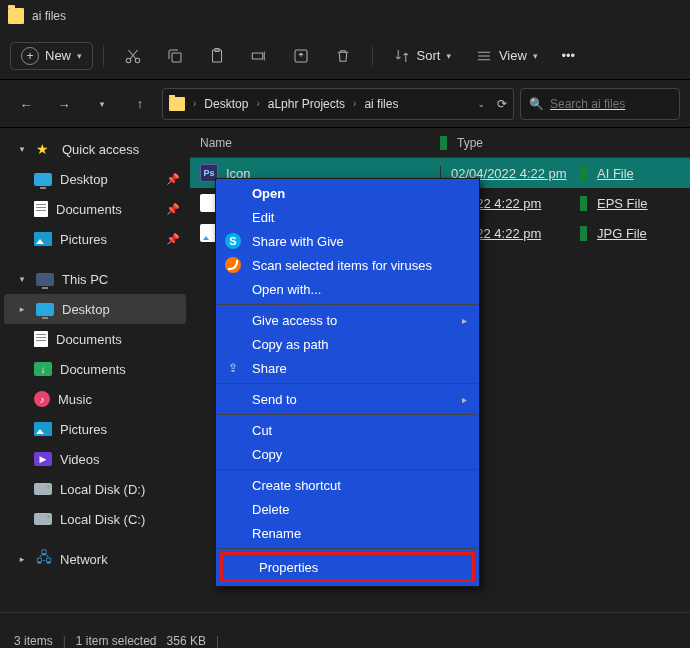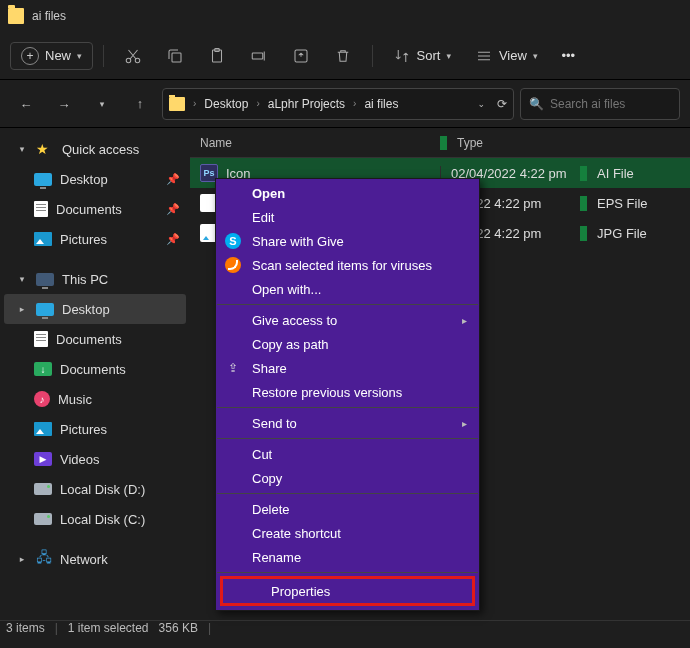--- a/index.html
+++ b/index.html
@@ -60,43 +60,43 @@
 .ic-net { width:16px;height:16px;display:flex;align-items:center;justify-content:center;color:#3c9ad6;font-size:14px;}
 
 
 .content { flex: 1; display: flex; flex-direction: column; }
 .colhead { display: flex; height: 30px; align-items: center; border-bottom: 1px solid #333; font-size: 12px; color: #bbb; }
 .colhead div { padding: 0 10px; }
 .c-name { width: 250px; }
 .c-date { width: 140px; border-left: 1px solid #2c2c2c; }
 .c-type { width: 100px; border-left: 7px solid #15803d; }
 .row { display: flex; height: 30px; align-items: center; font-size: 13px; color: #ddd; }
-.row.sel { background: #14532d; }
+.row.sel { background: #0f766e; }
 .row .c-name { display: flex; align-items: center; gap: 8px; padding-left: 10px; }
-.row .c-date, .row .c-type { padding-left: 10px; }
+.row .c-date, .row .c-type { padding-left: 10px; text-decoration: underline; }
 .ficon { width: 18px; height: 18px; display: inline-flex; align-items: center; justify-content: center; font-size: 9px; font-weight: bold; border-radius: 2px; }
 .fic-ps { background: #2d2e5f; color: #8fd4ff; border:1px solid #5a5aa8;}
 .fic-eps { background: #fff; color: #333; }
 .fic-jpg { background: #fff; color: #333; position:relative;}
 .fic-jpg::after{content:"";position:absolute;bottom:2px;left:3px;width:0;height:0;border-left:3px solid transparent;border-right:3px solid transparent;border-bottom:4px solid #2aa7e0;}
 
 
-.ctxmenu { position: absolute; left: 215px; top: 178px; width: 265px; background: #4c1d95; border: 1px solid #1a1a1a; box-shadow: 3px 3px 8px rgba(0,0,0,.6); z-index: 50; font-size: 13px; padding: 2px 0; }
+.ctxmenu { position: absolute; left: 215px; top: 178px; width: 265px; background: #1d4ed8; border: 1px solid #1a1a1a; box-shadow: 3px 3px 8px rgba(0,0,0,.6); z-index: 50; font-size: 13px; padding: 2px 0; }
 .citem { display: flex; align-items: center; height: 24px; padding: 0 12px 0 8px; gap: 10px; cursor: pointer; }
 .citem .ci-ic { width: 18px; display: flex; justify-content: center; font-size: 12px; color: #ddd; }
 .citem .arrow { margin-left: auto; font-size: 10px; color: #bbb; }
 .csep { height: 1px; background: #444; margin: 3px 1px; }
 .citem.bold span { font-weight: 600; }
-.highlight-box { border: 3px solid #e11919; margin: 2px 4px; padding-left: 12px; }
+.highlight-box { border: 3px solid #e11919; margin: 2px 4px; }
 .skype { width:16px;height:16px;border-radius:50%;background:#00aff0;color:#fff;display:flex;align-items:center;justify-content:center;font-size:11px;font-weight:bold;}
 .avast { width:16px;height:16px;border-radius:50%;background:#ff7800;display:flex;align-items:center;justify-content:center;}
 .avast::after{content:"";width:8px;height:8px;border:2px solid #fff;border-top:none;border-left:none;border-radius:0 0 8px 0;}
 
 
-.status { position: absolute; bottom: 0; left: 0; right: 0; height: 28px; background: #1e1e1e; border-top: 1px solid #333; display: flex; align-items: flex-start; padding: 0 6px; gap: 10px; font-size: 12px; color: #bbb; }
+.status { position: absolute; bottom: 0; left: 0; right: 0; height: 36px; background: #1e1e1e; border-top: 1px solid #333; display: flex; align-items: flex-end; padding: 0 14px; gap: 10px; font-size: 12px; color: #bbb; }
 .status .ssep { color: #555; }
 </style>
 </head>
 <body>
 
 <div class="titlebar">
   <span class="folder-icon"></span>
   <span class="title">ai files</span>
 </div>
 
@@ -182,21 +182,21 @@
     <span class="crumb">Desktop</span>
     <span class="sep">›</span>
     <span class="crumb">aLphr Projects</span>
     <span class="sep">›</span>
     <span class="crumb">ai files</span>
     <span class="chev refresh">⌄</span>
     <span style="margin-left:8px;color:#bbb;">⟳</span>
   </div>
   <div class="search">
     <span>🔍</span>
-    <input type="text" style="background: none; border: none; outline: none; color: rgb(221, 221, 221); width: 100%; font-size: 12px;" placeholder="Search ai files">
+    <input type="text" style="background: none; border: none; outline: none; color: rgb(221, 221, 221); width: 100%; font-size: 12px; text-decoration: underline;" placeholder="Search ai files">
   </div>
 </div>
 
 <div class="main">
 
   <div class="sidebar">
     <div class="sbitem">
       <span class="exp">▾</span>
       <span class="sbicon ic-star">★</span>
       <span>Quick access</span>
@@ -331,47 +331,43 @@
       <span class="arrow">▸</span>
     </div>
   <div class="citem">
       <span class="ci-ic"></span>
       <span>Copy as path</span>
     </div>
   <div class="citem">
       <span class="ci-ic">⇪</span>
       <span>Share</span>
     </div>
-  <div class="citem">
-      <span class="ci-ic"></span>
-      <span>Restore previous versions</span>
-    </div>
   <div class="csep"></div>
   <div class="citem">
       <span class="ci-ic"></span>
       <span>Send to</span>
       <span class="arrow">▸</span>
     </div>
   <div class="csep"></div>
   <div class="citem">
       <span class="ci-ic"></span>
       <span>Cut</span>
     </div>
   <div class="citem">
       <span class="ci-ic"></span>
       <span>Copy</span>
     </div>
   <div class="csep"></div>
   <div class="citem">
       <span class="ci-ic"></span>
+      <span>Create shortcut</span>
+    </div>
+  <div class="citem">
+      <span class="ci-ic"></span>
       <span>Delete</span>
-    </div>
-  <div class="citem">
-      <span class="ci-ic"></span>
-      <span>Create shortcut</span>
     </div>
   <div class="citem">
       <span class="ci-ic"></span>
       <span>Rename</span>
     </div>
   <div class="csep"></div>
   <div class="highlight-box">
     <div class="citem">
         <span class="ci-ic"></span>
         <span>Properties</span>

